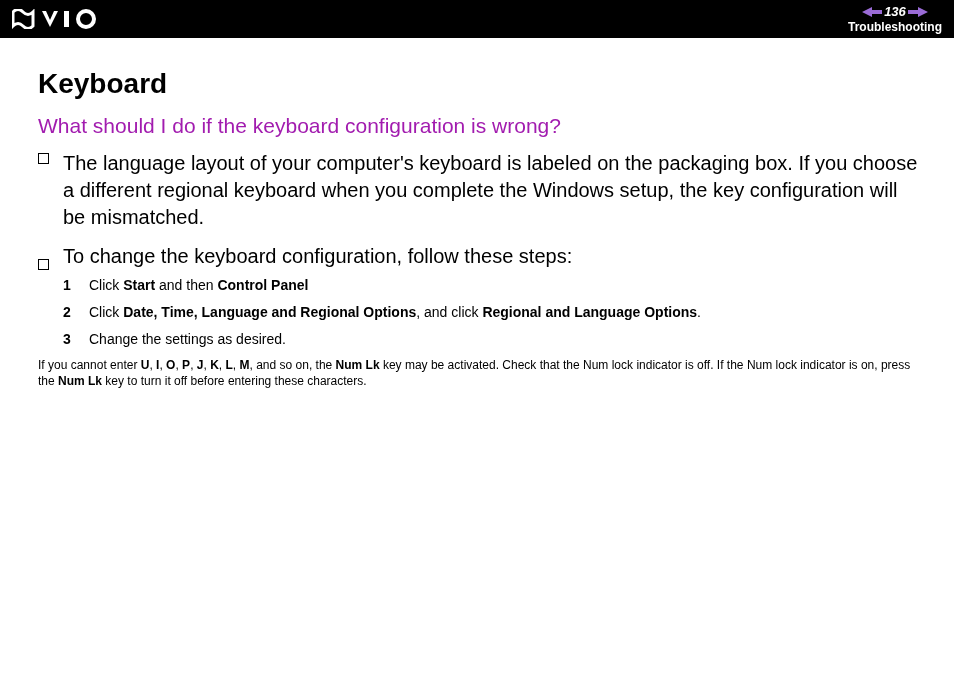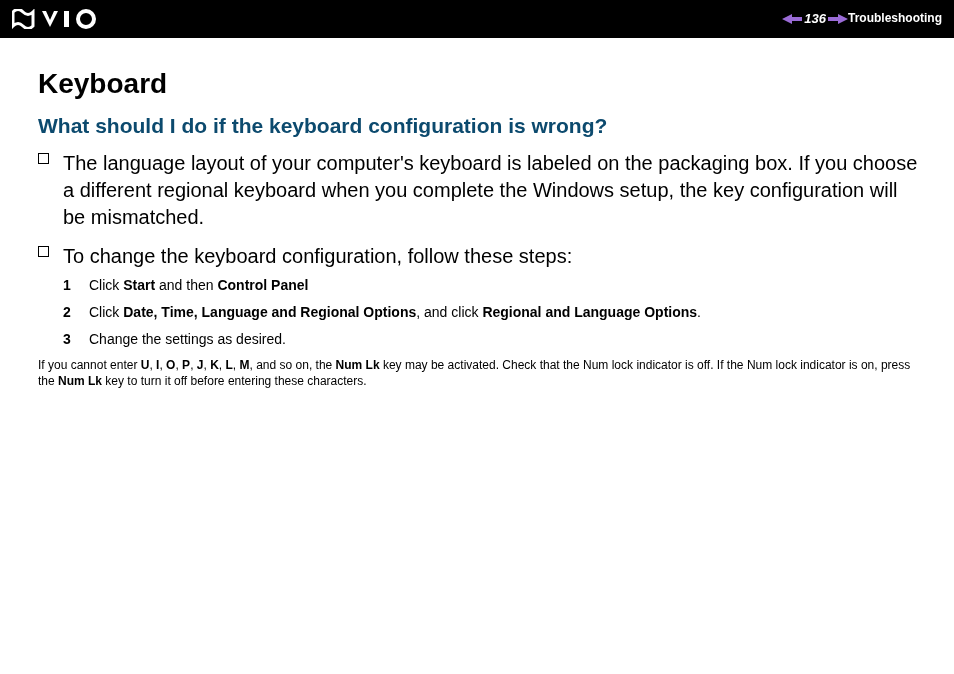--- a/index.html
+++ b/index.html
@@ -14,21 +14,21 @@
   .topbar {
     height: 38px;
     background: #000;
     display: flex;
     align-items: center;
     justify-content: space-between;
     padding: 0 12px;
   }
   .logo { display:flex; align-items:center; }
   .logo svg { fill:#fff; }
-  .top-right { display:flex; flex-direction:row; align-items:flex-start; }
+  .top-right { display:flex; flex-direction:column; align-items:center; }
   .page-nav {
     display:flex; align-items:center; gap:0;
     margin-bottom:1px;
   }
   .arrow-left, .arrow-right { display:inline-flex; }
   .page-num {
     color:#fff; font-weight:bold; font-style:italic; font-size:13px;
     margin: 0 2px;
   }
   .section-label {
@@ -36,22 +36,22 @@
   }
   .content {
     padding: 30px 32px 20px 38px;
   }
   h1.page-title {
     font-size: 28px;
     font-weight: bold;
     margin-bottom: 14px;
   }
   h2.question {
-    color: #0c4a6e;
-    font-weight: bold;
+    color: #a21caf;
+    font-weight: normal;
     font-size: 21px;
     margin-bottom: 12px;
   }
   h2.question.mt { margin-top: 22px; }
   .bullet-list { list-style:none; }
   .bullet-item {
     display:flex;
     margin-bottom: 12px;
     font-size: 20px;
     line-height: 1.35;
@@ -115,21 +115,21 @@
 <div class="content">
   <h1 class="page-title">Keyboard</h1>
 
   <h2 class="question">What should I do if the keyboard configuration is wrong?</h2>
 
   <ul class="bullet-list">
     <li class="bullet-item">
       <span class="bullet-box"></span>
       <span>The language layout of your computer's keyboard is labeled on the packaging box. If you choose a different regional keyboard when you complete the Windows setup, the key configuration will be mismatched.</span>
     </li>
-    <li class="bullet-item" style="margin-bottom:6px;">
+    <li class="bullet-item" style="margin-bottom:6px;align-items:flex-end;">
       <span class="bullet-box"></span>
       <span>To change the keyboard configuration, follow these steps:</span>
     </li>
   </ul>
 
   <div class="steps">
     <div class="step-row">
       <span class="step-num">1</span>
       <span><span>Click </span><b>Start</b><span> and then </span><b>Control Panel</b></span>
     </div>

